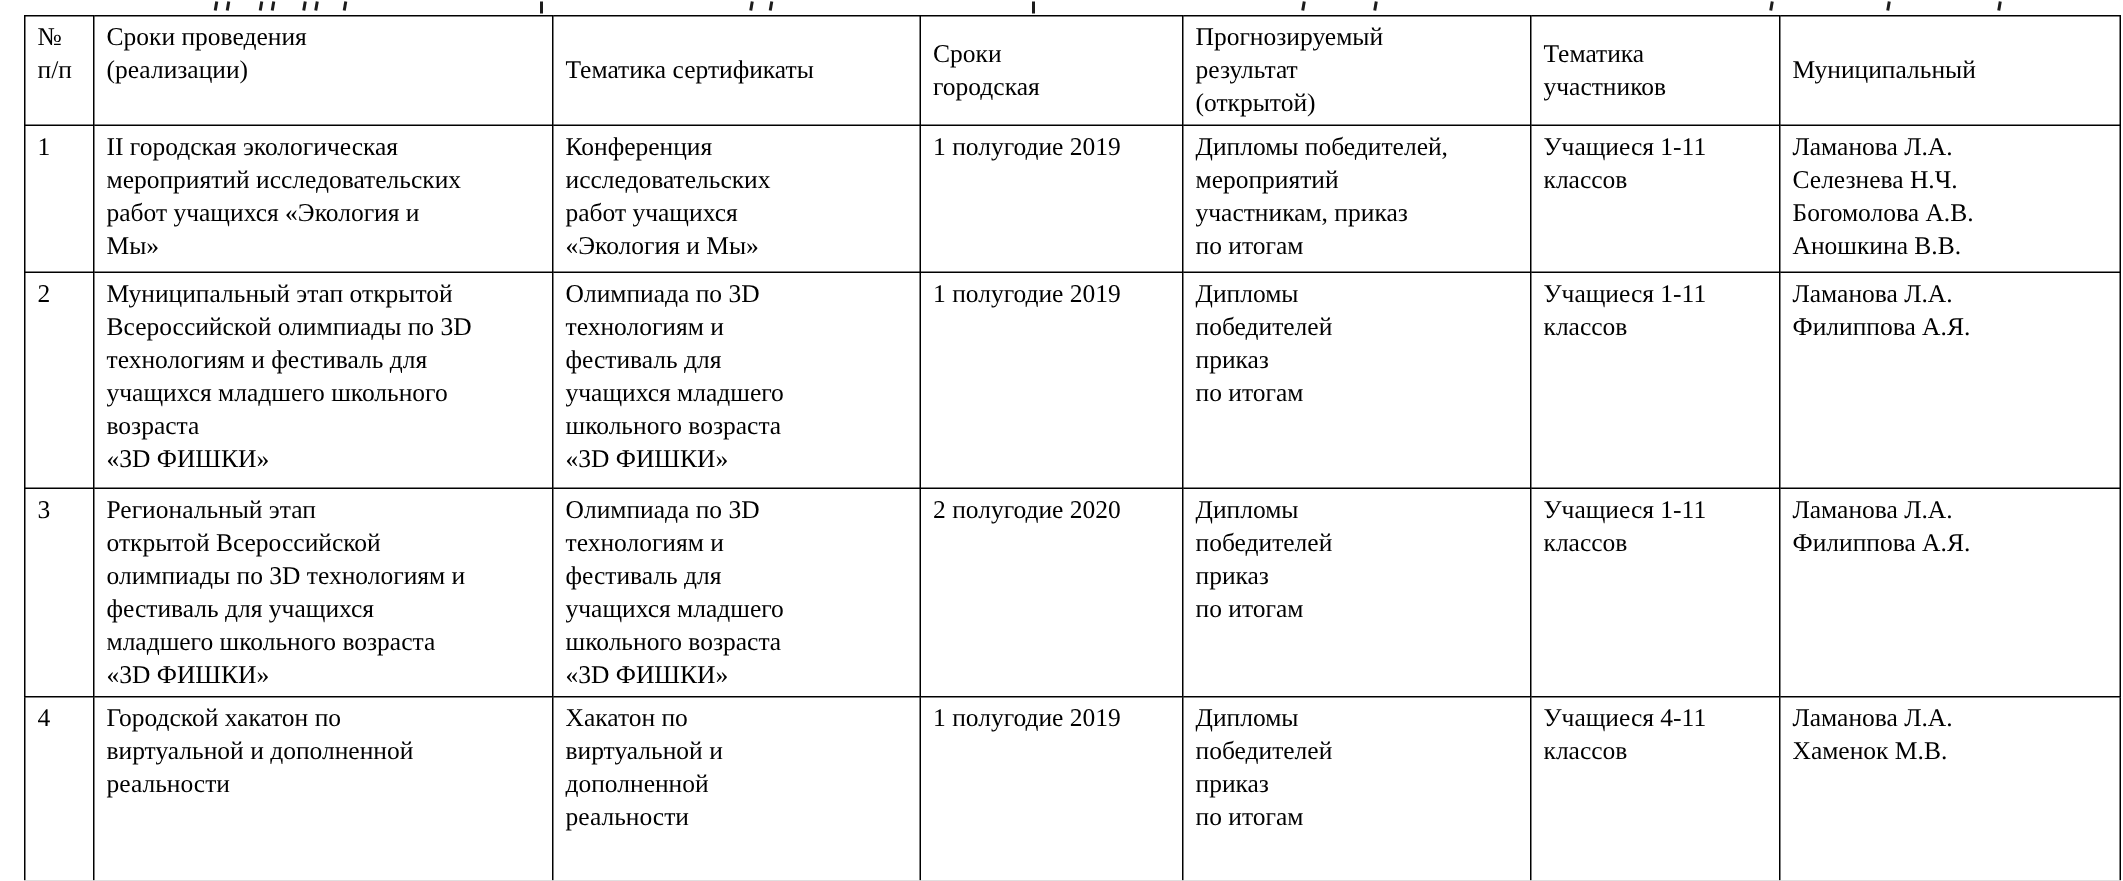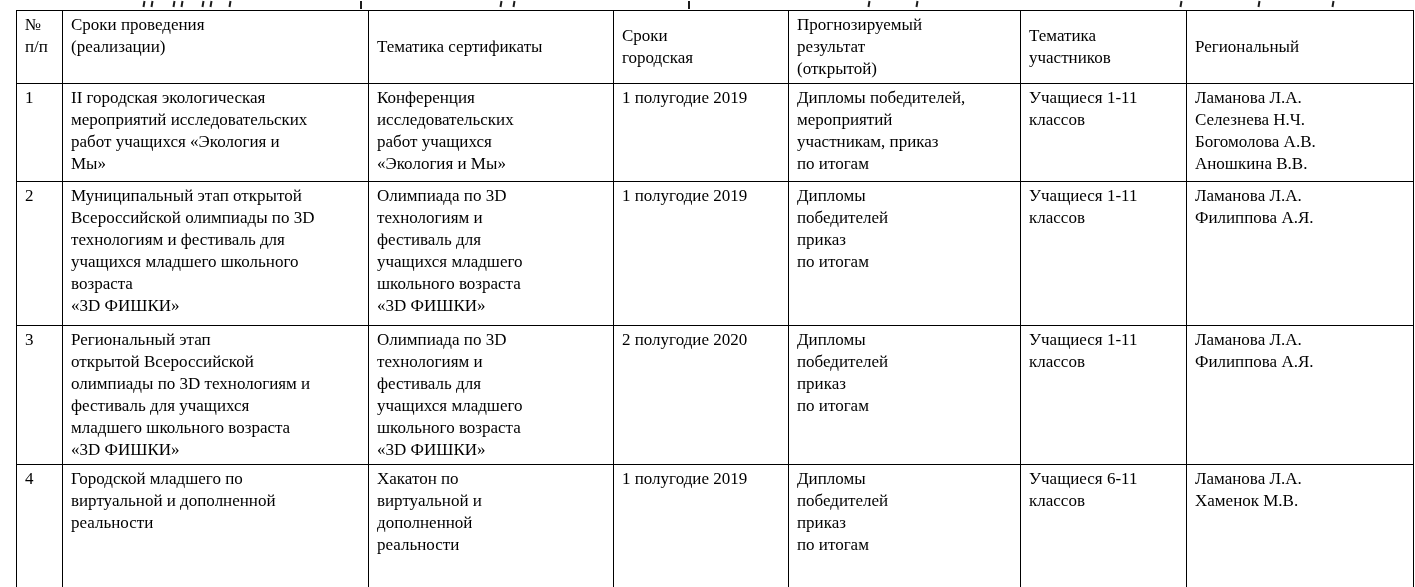--- a/index.html
+++ b/index.html
@@ -103,21 +103,21 @@
         <th>Сроки проведения
 (реализации)</th>
         <th class="mid">Тематика сертификаты</th>
         <th class="mid">Сроки
 городская</th>
         <th>Прогнозируемый
 результат
 (открытой)</th>
         <th class="mid">Тематика
 участников</th>
-        <th class="mid">Региональный</th>
+        <th class="mid">Муниципальный</th>
       </tr>
     </thead>
     <tbody>
       <tr>
         <td>1</td>
         <td>II городская экологическая
 мероприятий исследовательских
 работ учащихся «Экология и
 Мы»</td>
         <td>Конференция
@@ -179,33 +179,33 @@
 победителей
 приказ
 по итогам</td>
         <td>Учащиеся 1-11
 классов</td>
         <td>Ламанова Л.А.
 Филиппова А.Я.</td>
       </tr>
       <tr>
         <td>4</td>
-        <td>Городской младшего по
+        <td>Городской хакатон по
 виртуальной и дополненной
 реальности</td>
         <td>Хакатон по
 виртуальной и
 дополненной
 реальности</td>
         <td>1 полугодие 2019</td>
         <td>Дипломы
 победителей
 приказ
 по итогам</td>
-        <td>Учащиеся 6-11
+        <td>Учащиеся 4-11
 классов</td>
         <td>Ламанова Л.А.
 Хаменок М.В.</td>
       </tr>
     </tbody>
   </table>
 
 </div>
 
 </body></html>

